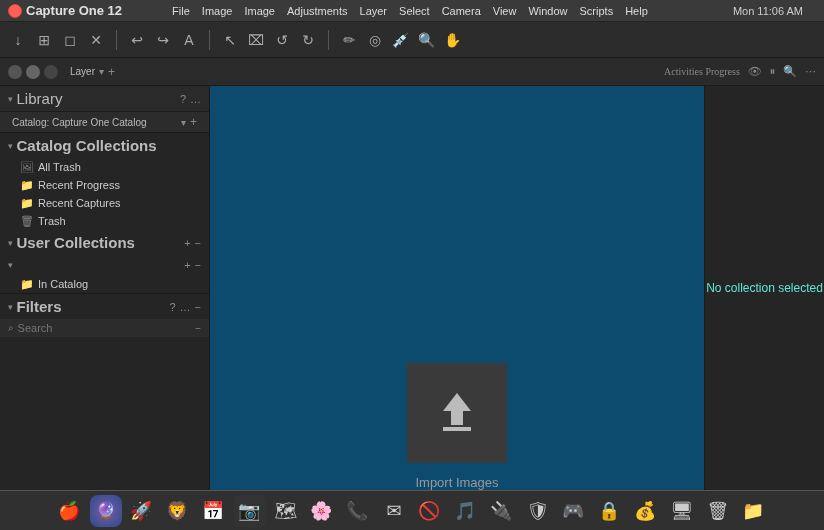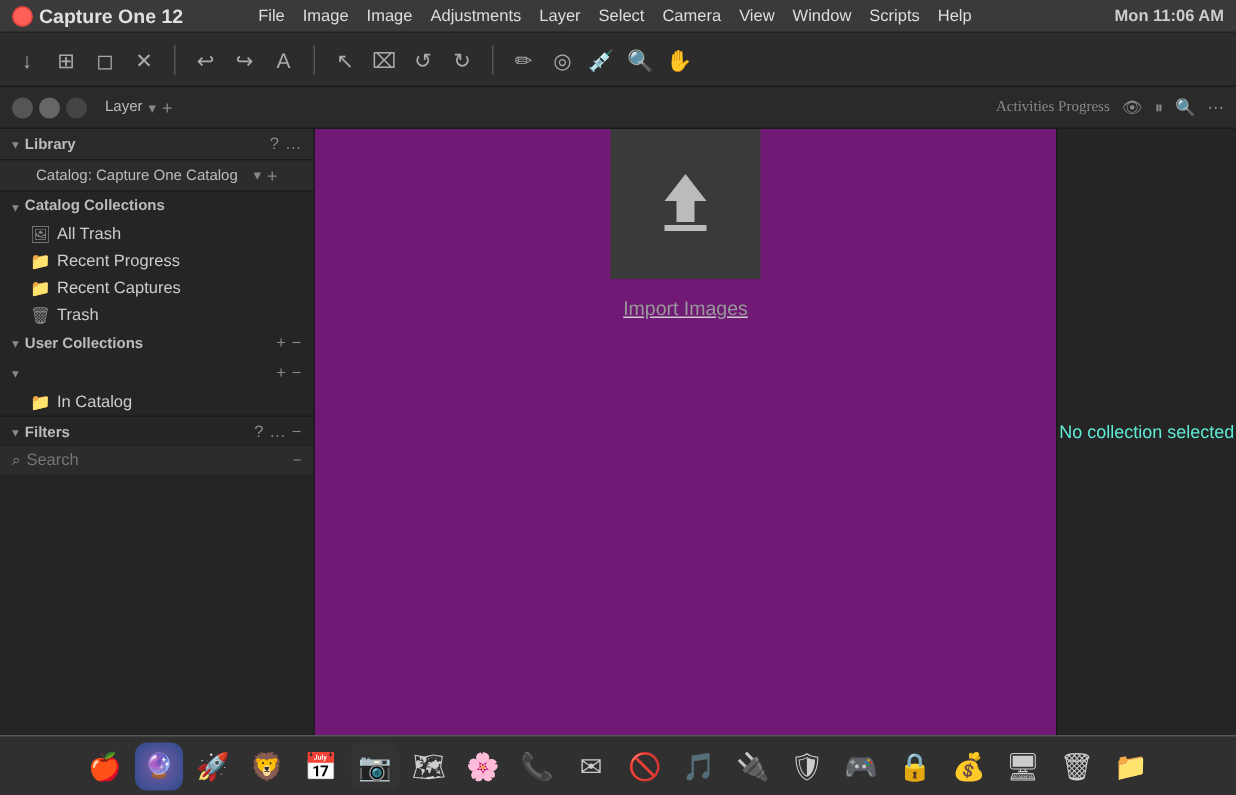--- a/index.html
+++ b/index.html
@@ -14,21 +14,21 @@
     #menubar .apple-btn {
       width: 14px; height: 14px; background: #ff5f57; border-radius: 50%;
       margin-left: 8px; margin-right: 4px; flex-shrink: 0;
       border: 1px solid #e0443e;
     }
     #menubar .app-name {
       font-weight: bold; font-size: 13px; color: #e0e0e0; margin-right: 10px;
     }
     #menubar .menu-items { display: flex; gap: 12px; padding-left: 40px; }
     #menubar .menu-item { color: #ddd; font-size: 11px; cursor: default; }
-    #menubar .right-side { margin-left: auto; display: flex; gap: 8px; padding-right: 8px; color: #ccc; font-size: 11px; font-weight: bold; }
+    #menubar .right-side { margin-left: auto; display: flex; gap: 8px; padding-right: 21px; color: #ccc; font-size: 11px; }
 
     
     #toolbar {
       width: 100%; height: 36px; background: #2c2c2c;
       display: flex; align-items: center; padding: 0 8px;
       border-bottom: 1px solid #1a1a1a; gap: 6px;
     }
     .toolbar-icon { width: 20px; height: 20px; display: flex; align-items: center; justify-content: center; color: #aaa; font-size: 14px; cursor: pointer; }
     .toolbar-sep { width: 1px; height: 20px; background: #555; margin: 0 4px; }
 
@@ -42,37 +42,37 @@
     .color-tab { width: 14px; height: 14px; border-radius: 50%; cursor: pointer; }
     #toolbar2 .layer-select { display: flex; align-items: center; gap: 4px; margin-left: 8px; }
     .activities-label { color: #888; font-size: 10px; margin-left: auto; }
 
     
     #main { display: flex; width: 100%; height: calc(530px - 22px - 36px - 28px - 40px); }
 
     
     #left-panel { width: 210px; background: #252525; border-right: 1px solid #1a1a1a; flex-shrink: 0; overflow-y: auto; }
     .panel-header { display: flex; align-items: center; padding: 4px 8px; background: #2a2a2a; border-bottom: 1px solid #1a1a1a; }
-    .panel-title { font-weight: bold; font-size: 10px; color: #bbb; flex: 1; }
+    .panel-title { font-weight: normal; font-size: 15px; color: #bbb; flex: 1; }
     .panel-actions { display: flex; gap: 4px; color: #888; }
 
-    .catalog-selector { display: flex; align-items: center; padding: 3px 24px; background: #2c2c2c; border-bottom: 1px solid #1a1a1a; }
+    .catalog-selector { display: flex; align-items: center; padding: 3px 12px; background: #2c2c2c; border-bottom: 1px solid #1a1a1a; }
     .catalog-name { font-size: 10px; color: #bbb; flex: 1; }
 
     .section-header { display: flex; align-items: center; padding: 4px 8px; cursor: pointer; }
-    .section-label { font-size: 10px; color: #bbb; font-weight: 600; flex: 1; }
+    .section-label { font-size: 15px; color: #bbb; font-weight: 600; flex: 1; }
     .chevron { font-size: 9px; color: #888; margin-right: 4px; }
     .section-actions { display: flex; gap: 4px; color: #888; margin-left: auto; }
 
     .tree-item { display: flex; align-items: center; padding: 2px 8px 2px 20px; cursor: pointer; }
     .tree-item-icon { width: 14px; height: 14px; margin-right: 4px; display: flex; align-items: center; justify-content: center; font-size: 11px; color: #888; }
     .tree-item-label { font-size: 11px; color: #ccc; }
 
     
-    #center-panel { flex: 1; background: #701a75; display: flex; flex-direction: column; align-items: center; justify-content: flex-start; text-decoration: underline; }
+    #center-panel { flex: 1; background: #0c4a6e; display: flex; flex-direction: column; align-items: center; justify-content: flex-end; }
 
     .import-box { display: flex; flex-direction: column; align-items: center; gap: 12px; }
     .import-icon-box { width: 100px; height: 100px; background: #3a3a3a; display: flex; align-items: center; justify-content: center; }
     .download-svg { width: 60px; height: 60px; }
     .import-label { font-size: 13px; color: #999; }
 
     
     #right-panel { width: 120px; background: #252525; border-left: 1px solid #1a1a1a; display: flex; align-items: center; justify-content: center; }
     .no-collection { text-align: center; color: #5eead4; font-size: 12px; line-height: 1.5; }
 

